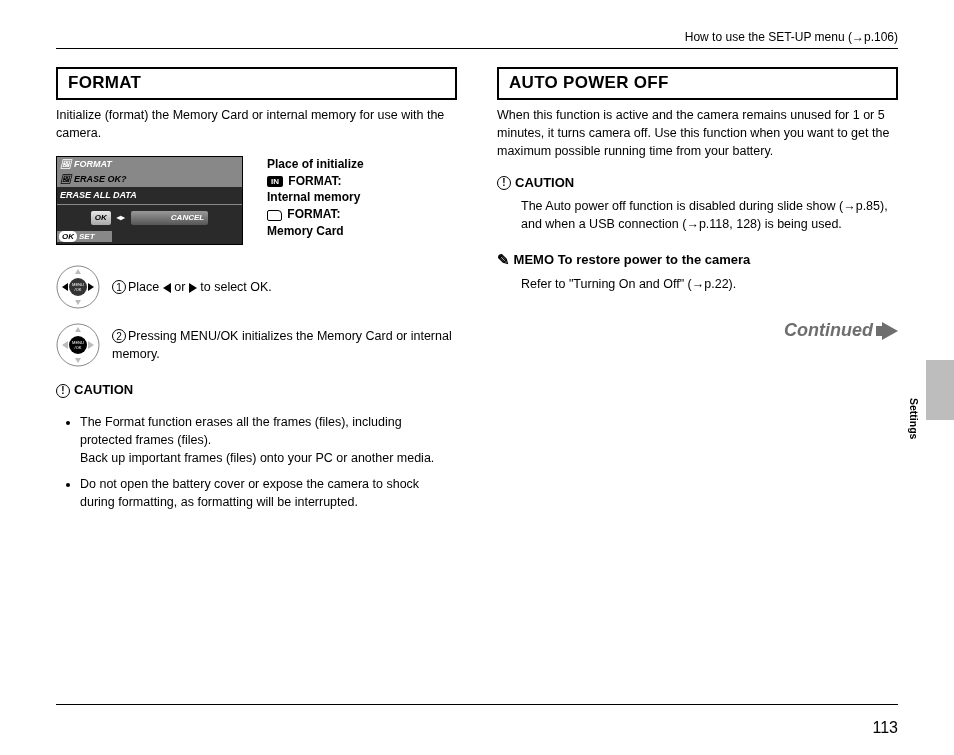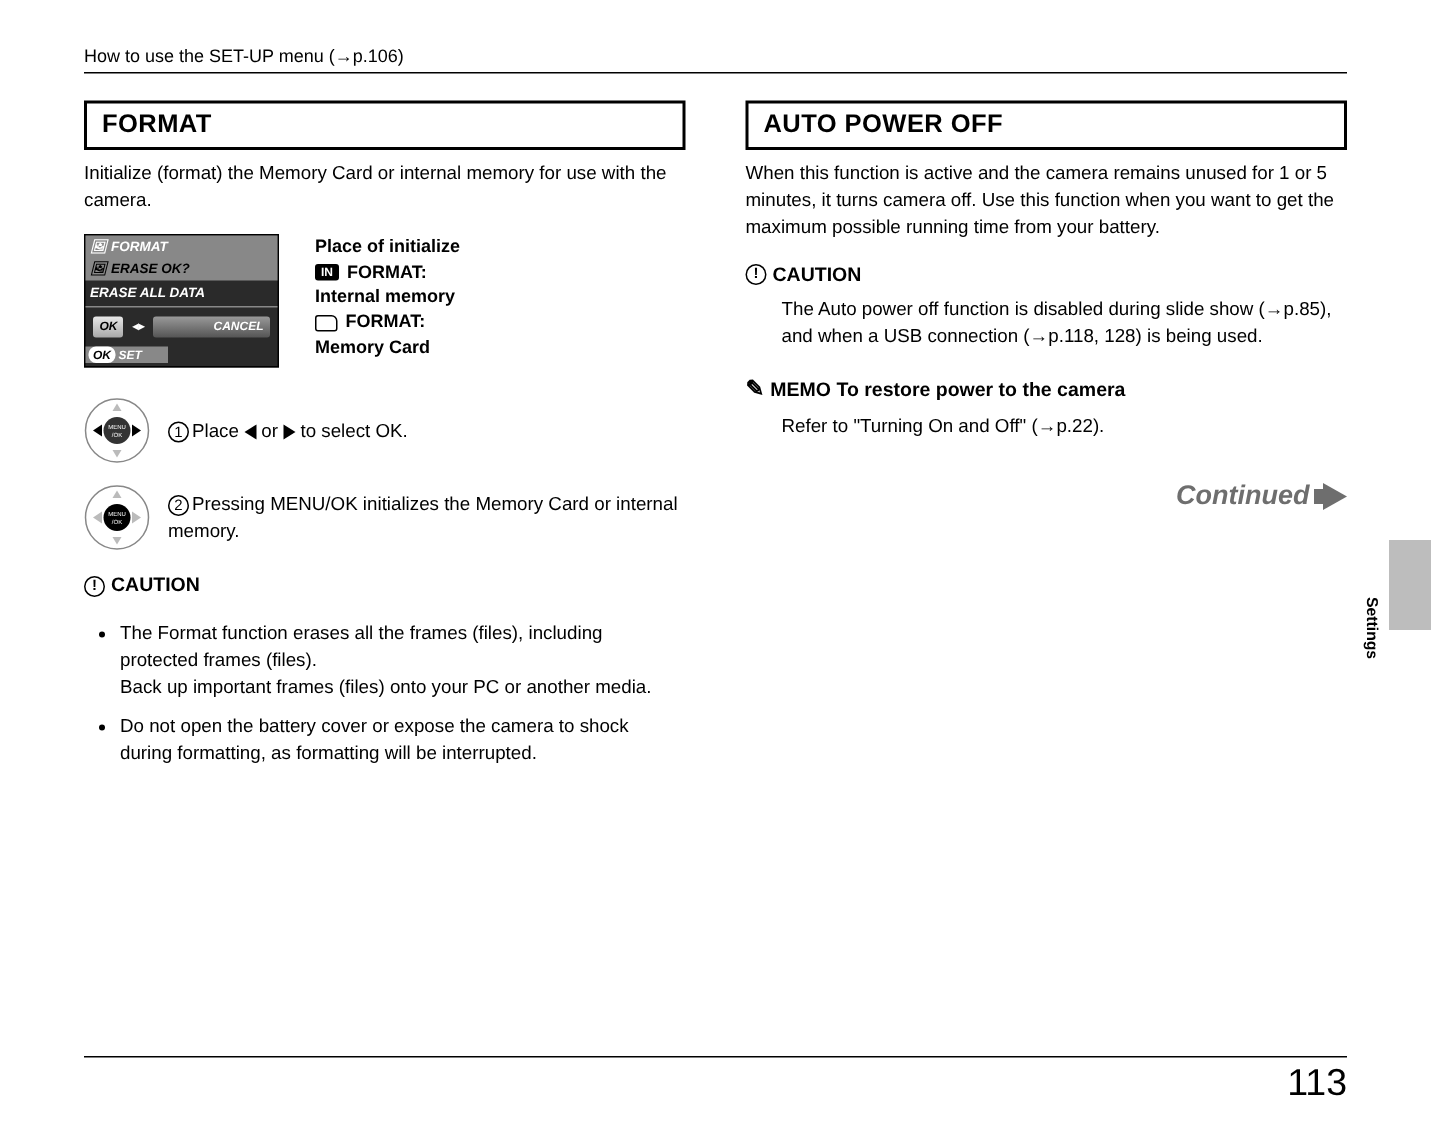--- a/index.html
+++ b/index.html
@@ -13,20 +13,21 @@
     height: 755px;
     position: relative;
   }
   .page {
     padding: 30px 56px 20px 56px;
     position: relative;
     height: 100%;
   }
   .header-line {
     border-bottom: 1px solid #000;
+    text-align: right;
     font-size: 12px;
     padding-bottom: 4px;
     margin-bottom: 18px;
   }
   .columns {
     display: flex;
     gap: 40px;
   }
   .col {
     flex: 1;
@@ -49,21 +50,21 @@
     margin-bottom: 14px;
   }
   
   .lcd-wrap {
     display: flex;
     align-items: flex-start;
     gap: 24px;
     margin-bottom: 20px;
   }
   .lcd {
-    width: 130px;
+    width: 187px;
     background: #2a2a2a;
     border: 1px solid #000;
     color: #fff;
     font-family: Arial, sans-serif;
     font-size: 9px;
     font-weight: bold;
     padding: 0 0 2px 0;
   }
   .lcd-title {
     background: #888;
@@ -193,21 +194,21 @@
     right:34px;
     top:398px;
     font-size:10.5px;
     font-weight:bold;
     writing-mode:vertical-rl;
   }
   .page-num {
     position:absolute;
     right:56px;
     bottom:18px;
-    font-size:25px;
+    font-size:16px;
   }
   .page-rule {
     position:absolute;
     left:56px; right:56px; bottom:50px;
     border-top:1px solid #000;
   }
 </style>
 </head>
 <body>
 

